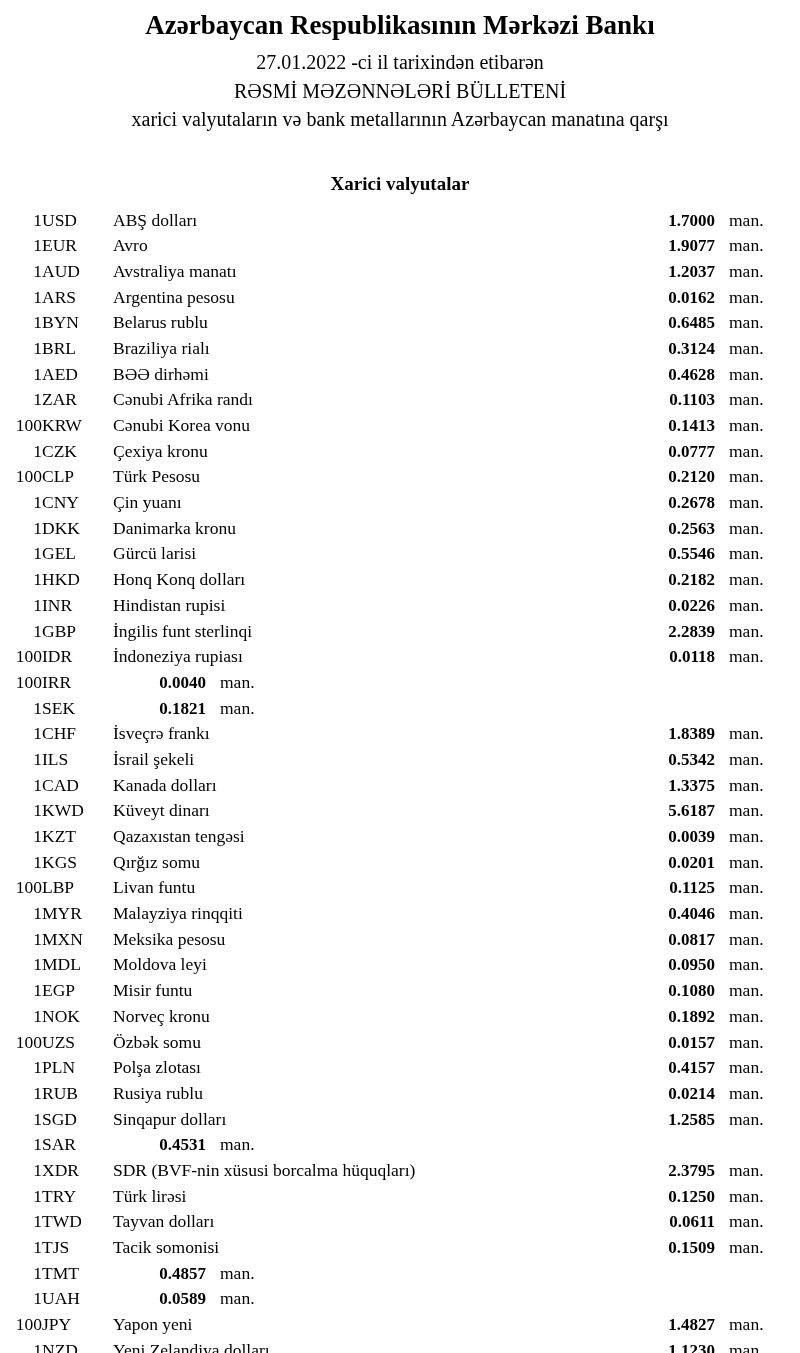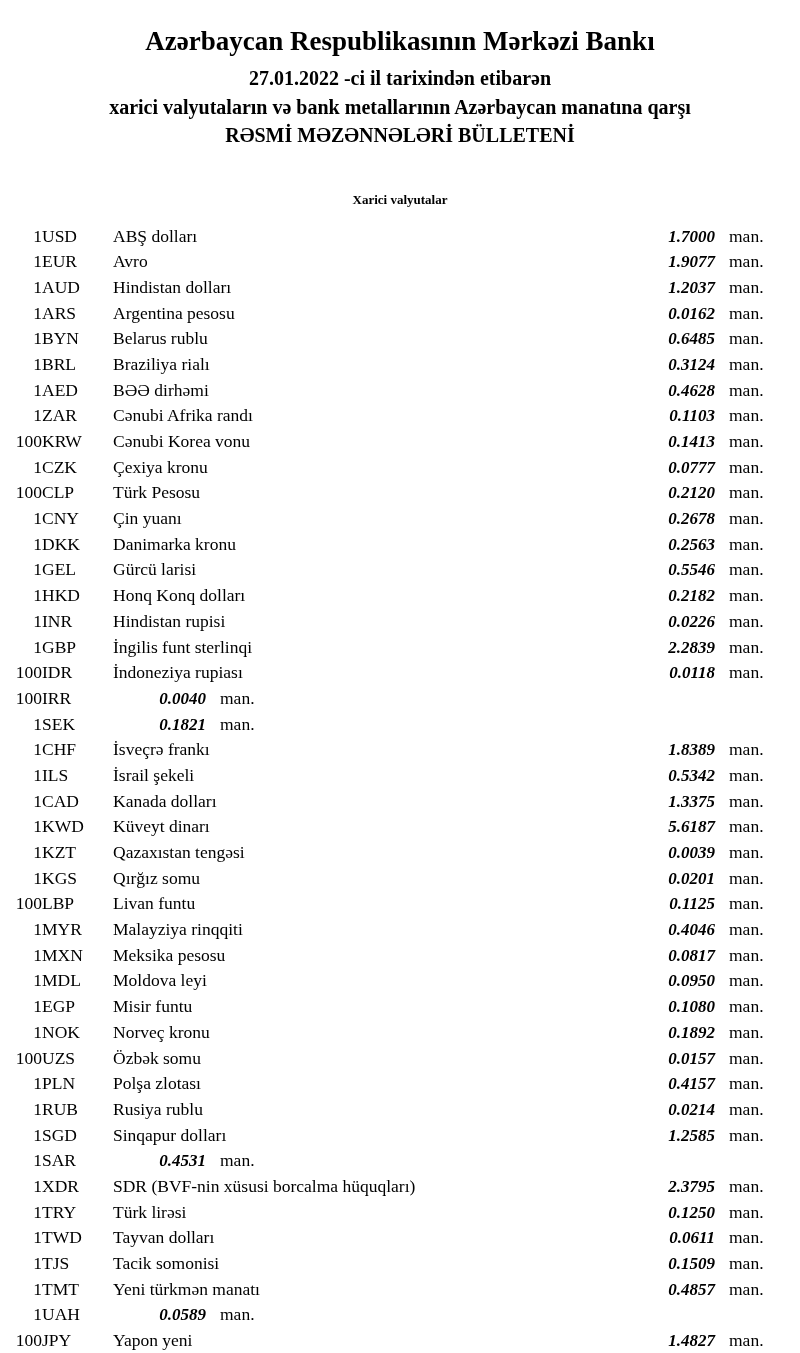--- a/index.html
+++ b/index.html
@@ -14,40 +14,40 @@
     font-family: "Liberation Serif", "DejaVu Serif", serif;
     overflow: hidden;
   }
   .page {
     width: 800px;
     height: 1353px;
     background: #ffffff;
   }
   .header {
     text-align: center;
-    padding-top: 24px;
+    padding-top: 8px;
   }
   .doc-title {
     font-size: 27px;
     font-weight: bold;
     line-height: 34px;
     margin: 0;
   }
   .doc-sub {
     font-size: 20px;
-    font-weight: bold;
+    font-weight: normal;
     line-height: 28.5px;
     margin: 0;
   }
   .doc-sub.first {
     margin-top: 6px;
   }
   .section-title {
     text-align: center;
-    font-size: 13px;
+    font-size: 19px;
     font-weight: bold;
     margin-top: 39px;
     line-height: 22px;
   }
   .rate-table {
     margin-top: 13px;
     padding-right: 28px;
   }
   .row {
     display: flex;
@@ -69,41 +69,40 @@
   }
   .name {
     flex: 1 1 auto;
     padding-left: 7px;
     overflow: hidden;
   }
   .rate {
     width: 100px;
     text-align: right;
     font-weight: bold;
-    font-style: italic;
     flex: 0 0 auto;
     font-size: 17px;
   }
   .unit {
     width: 43px;
     padding-left: 14px;
     text-align: left;
     flex: 0 0 auto;
   }
 </style>
 </head>
 <body>
 
 <div class="page">
 
   <div class="header">
     <div class="doc-title">Azərbaycan Respublikasının Mərkəzi Bankı</div>
     <div class="doc-sub first">27.01.2022 -ci il tarixindən etibarən</div>
+    <div class="doc-sub">RƏSMİ MƏZƏNNƏLƏRİ BÜLLETENİ</div>
     <div class="doc-sub">xarici valyutaların və bank metallarının Azərbaycan manatına qarşı</div>
-    <div class="doc-sub">RƏSMİ MƏZƏNNƏLƏRİ BÜLLETENİ</div>
   </div>
 
   <div class="section-title">Xarici valyutalar</div>
 
   <div class="rate-table">
     <div class="row">
       <span class="qty">1</span>
       <span class="code">USD</span>
       <span class="name">ABŞ dolları</span>
       <span class="rate">1.7000</span>
@@ -114,21 +113,21 @@
       <span class="qty">1</span>
       <span class="code">EUR</span>
       <span class="name">Avro</span>
       <span class="rate">1.9077</span>
       <span class="unit">man.</span>
     </div>
 
     <div class="row">
       <span class="qty">1</span>
       <span class="code">AUD</span>
-      <span class="name">Hindistan dolları</span>
+      <span class="name">Avstraliya manatı</span>
       <span class="rate">1.2037</span>
       <span class="unit">man.</span>
     </div>
 
     <div class="row">
       <span class="qty">1</span>
       <span class="code">ARS</span>
       <span class="name">Argentina pesosu</span>
       <span class="rate">0.0162</span>
       <span class="unit">man.</span>
@@ -423,21 +422,20 @@
       <span class="qty">1</span>
       <span class="code">TJS</span>
       <span class="name">Tacik somonisi</span>
       <span class="rate">0.1509</span>
       <span class="unit">man.</span>
     </div>
 
     <div class="row">
       <span class="qty">1</span>
       <span class="code">TMT</span>
-      <span class="name">Yeni türkmən manatı</span>
       <span class="rate">0.4857</span>
       <span class="unit">man.</span>
     </div>
 
     <div class="row">
       <span class="qty">1</span>
       <span class="code">UAH</span>
       <span class="rate">0.0589</span>
       <span class="unit">man.</span>
     </div>

